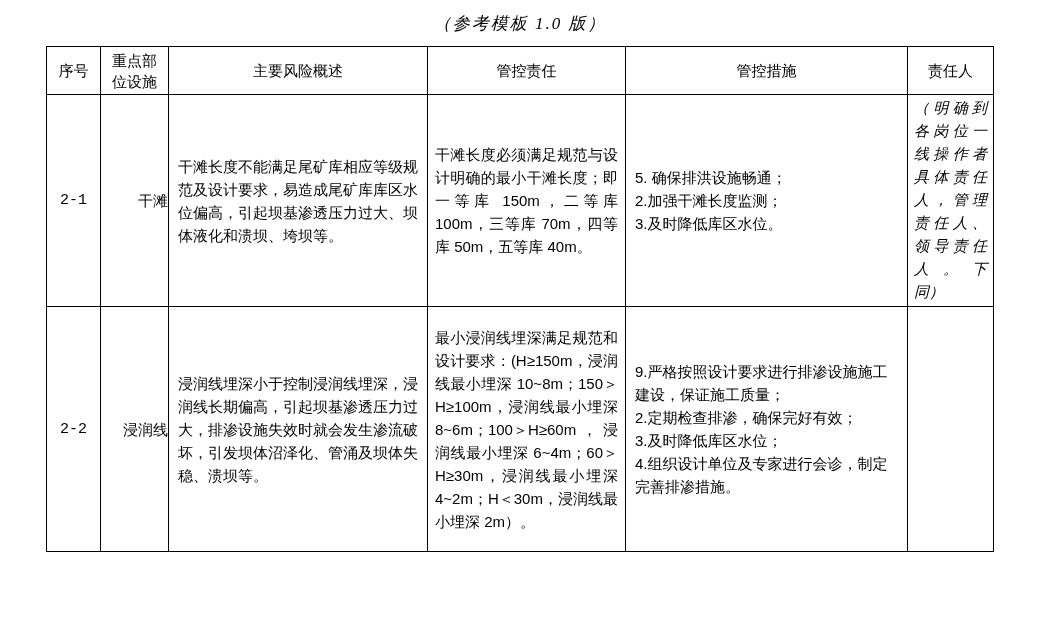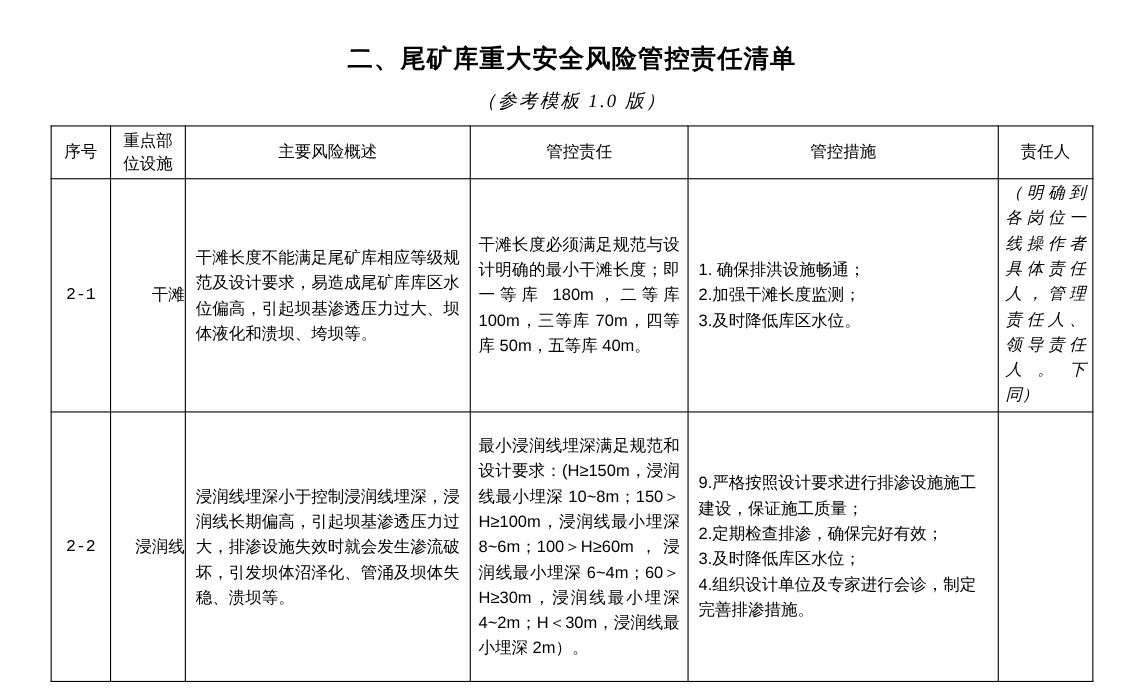--- a/index.html
+++ b/index.html
@@ -78,21 +78,20 @@
     text-align: justify;
     padding: 2px 6px;
     vertical-align: middle;
   }
 </style>
 </head>
 <body>
 
 <div class="page">
 
-  <div class="doc-title">二、尾矿库重大安全风险管控责任清单</div>
   <div class="doc-subtitle">（参考模板 1.0 版）</div>
 
   <table class="risk-table">
     <colgroup>
       <col style="width:54px">
       <col style="width:68px">
       <col style="width:259px">
       <col style="width:198px">
       <col style="width:282px">
       <col style="width:86px">
@@ -105,22 +104,22 @@
         <th>管控责任</th>
         <th>管控措施</th>
         <th>责任人</th>
       </tr>
     </thead>
     <tbody>
       <tr class="data-row-1">
         <td class="cell-center">2-1</td>
         <td class="cell-facility">干滩</td>
         <td class="cell-risk">干滩长度不能满足尾矿库相应等级规范及设计要求，易造成尾矿库库区水位偏高，引起坝基渗透压力过大、坝体液化和溃坝、垮坝等。</td>
-        <td class="cell-resp">干滩长度必须满足规范与设计明确的最小干滩长度；即一等库 180m，二等库 100m，三等库 70m，四等库 50m，五等库 40m。</td>
-        <td class="cell-measures">1. 确保排洪设施畅通；
+        <td class="cell-resp">干滩长度必须满足规范与设计明确的最小干滩长度；即一等库 150m，二等库 100m，三等库 70m，四等库 50m，五等库 40m。</td>
+        <td class="cell-measures">5. 确保排洪设施畅通；
 2.加强干滩长度监测；
 3.及时降低库区水位。</td>
         <td class="cell-person">（明确到各岗位一线操作者具体责任人，管理责任人、领导责任人。下同）</td>
       </tr>
       <tr class="data-row-2">
         <td class="cell-center">2-2</td>
         <td class="cell-facility">浸润线</td>
         <td class="cell-risk">浸润线埋深小于控制浸润线埋深，浸润线长期偏高，引起坝基渗透压力过大，排渗设施失效时就会发生渗流破坏，引发坝体沼泽化、管涌及坝体失稳、溃坝等。</td>
         <td class="cell-resp">最小浸润线埋深满足规范和设计要求：(H≥150m，浸润线最小埋深 10~8m；150＞H≥100m，浸润线最小埋深 8~6m；100＞H≥60m，浸润线最小埋深 6~4m；60＞H≥30m，浸润线最小埋深 4~2m；H＜30m，浸润线最小埋深 2m）。</td>
         <td class="cell-measures">9.严格按照设计要求进行排渗设施施工建设，保证施工质量；

